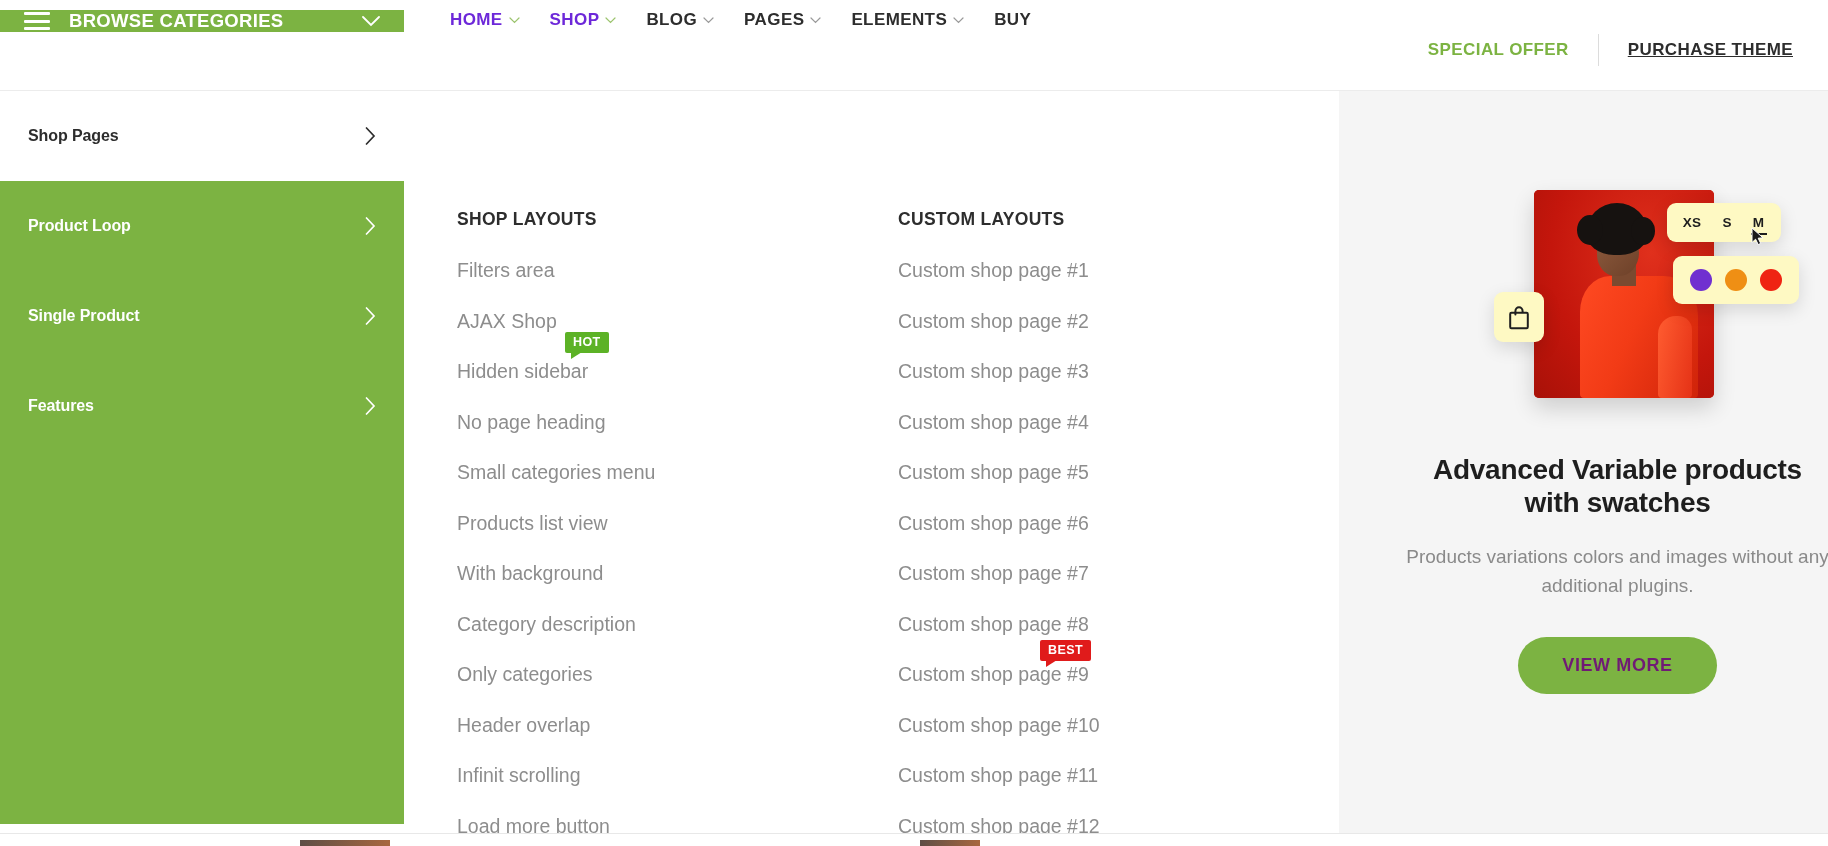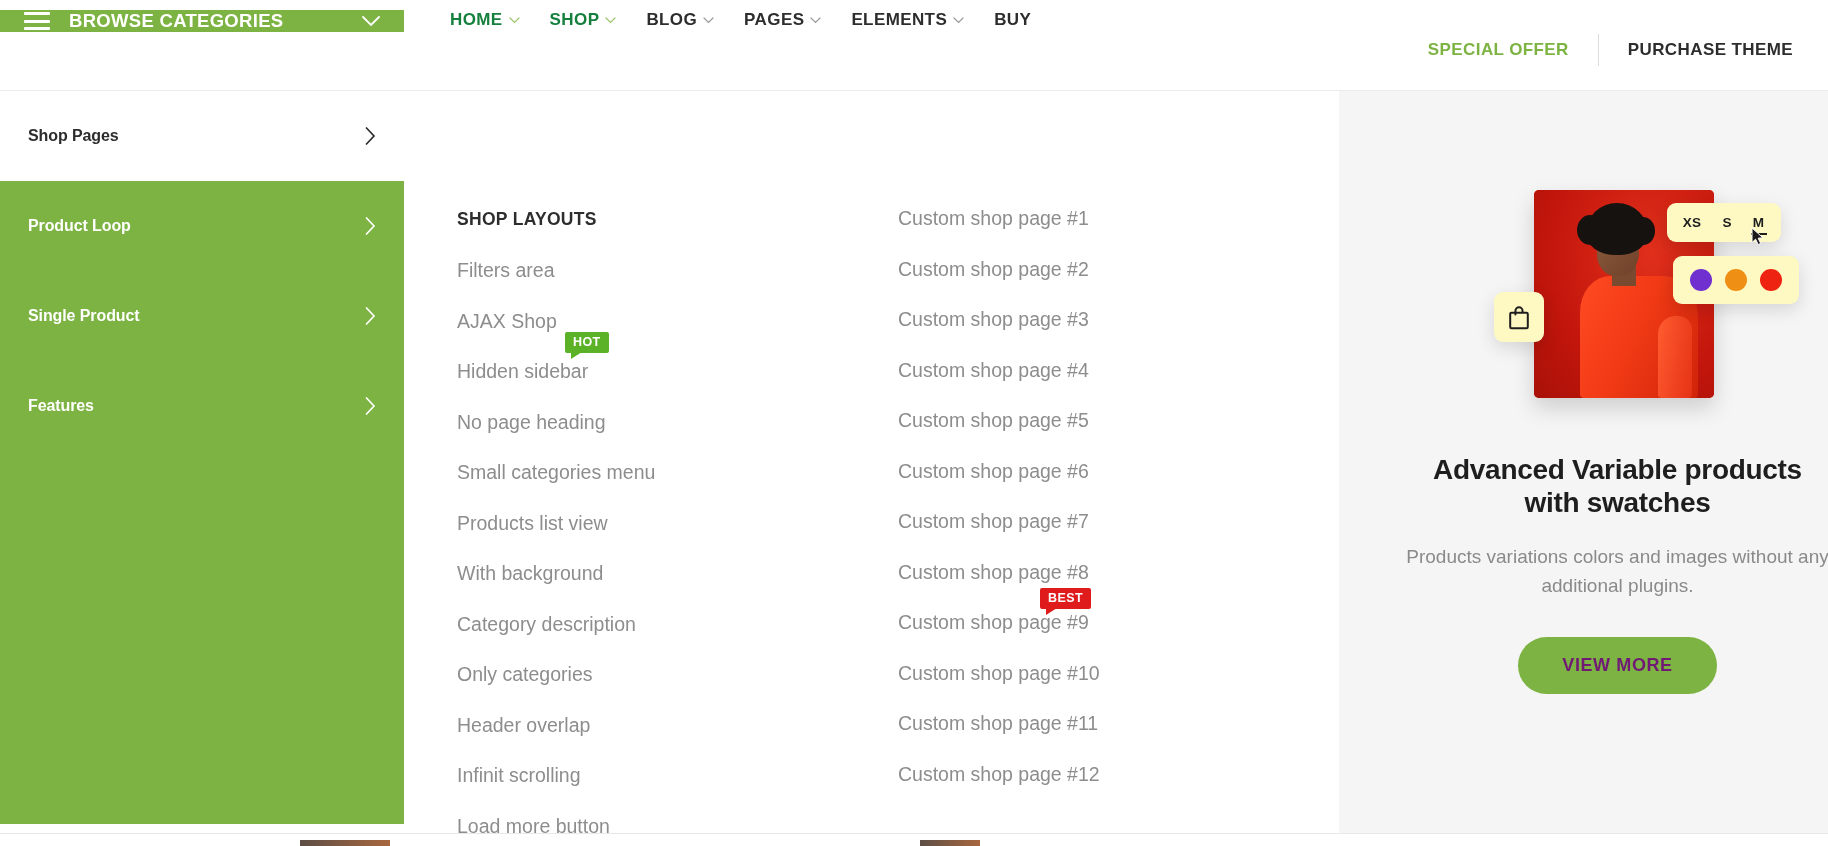--- a/index.html
+++ b/index.html
@@ -79,21 +79,21 @@
     height: 100%;
     cursor: pointer;
     white-space: nowrap;
   }
   .nav-item .lbl {
     font-size: 17px;
     font-weight: bold;
     letter-spacing: 0.4px;
     color: #2d2d2d;
   }
-  .nav-item.active .lbl { color: #15803d; }
+  .nav-item.active .lbl { color: #6d28d9; }
   .nav-item .dd {
     margin-left: 6px;
     display: inline-block;
     color: #9a9a9a;
   }
   .nav-item.active .dd { color: #9cc46e; }
   .nav-item .dd svg { display: block; }
 
   .header-right {
     margin-left: auto;
@@ -104,21 +104,21 @@
   }
   .hr-link {
     font-size: 17px;
     font-weight: bold;
     letter-spacing: 0.4px;
     cursor: pointer;
     white-space: nowrap;
     padding: 0 29px;
   }
   .hr-link.offer { color: #7cb342; }
-  .hr-link.purchase { color: #2d2d2d; padding-right: 0; }
+  .hr-link.purchase { color: #2d2d2d; padding-right: 0; text-decoration: underline; }
   .hr-divider {
     width: 1px;
     height: 32px;
     background: #dcdcdc;
   }
 
   
   .body-wrap {
     position: relative;
     display: flex;
@@ -546,20 +546,21 @@
         <a class="menu-link">Products list view</a>
         <a class="menu-link">With background</a>
         <a class="menu-link">Category description</a>
         <a class="menu-link">Only categories</a>
         <a class="menu-link">Header overlap</a>
         <a class="menu-link">Infinit scrolling</a>
         <a class="menu-link">Load more button</a>
       </div>
 
       <div class="mega-col">
+        <div class="col-title">CUSTOM LAYOUTS</div>
 
         <a class="menu-link">Custom shop page #1</a>
         <a class="menu-link">Custom shop page #2</a>
         <a class="menu-link">Custom shop page #3</a>
         <a class="menu-link">Custom shop page #4</a>
         <a class="menu-link">Custom shop page #5</a>
         <a class="menu-link">Custom shop page #6</a>
         <a class="menu-link">Custom shop page #7</a>
 
         <a class="menu-link">

